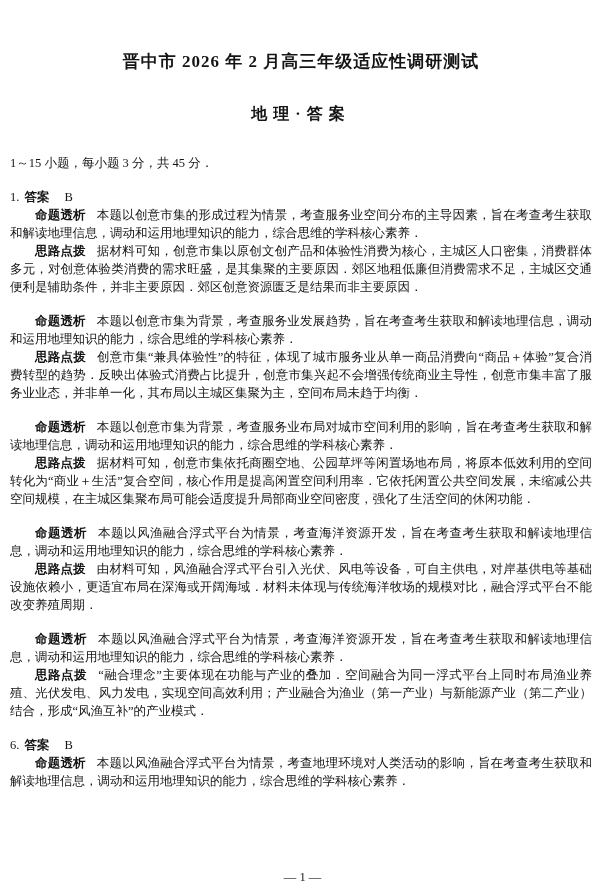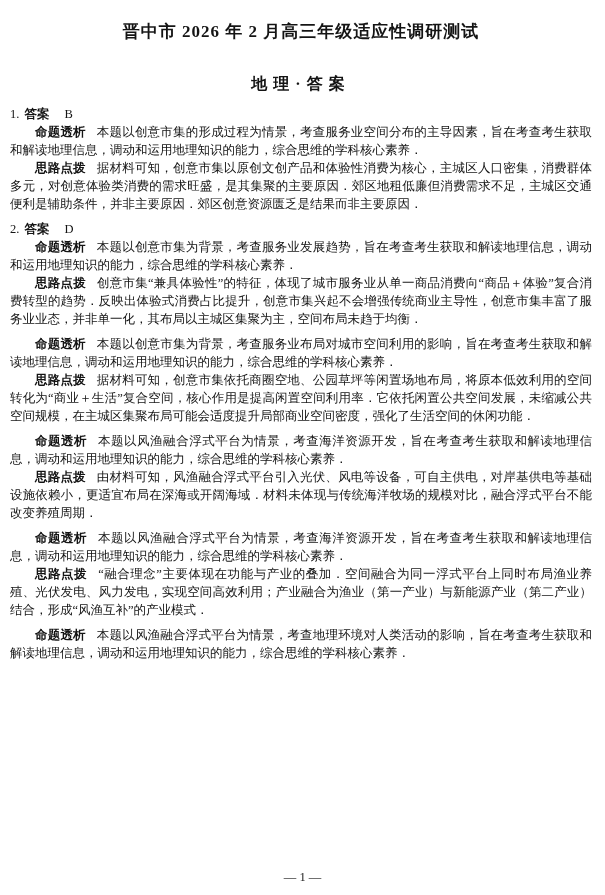--- a/index.html
+++ b/index.html
@@ -8,21 +8,21 @@
     width: 605px;
     height: 895px;
     position: relative;
     overflow: hidden;
     font-family: "Liberation Serif", "DejaVu Serif", serif;
     color: #141414;
   }
   .page {
     width: 100%;
     height: 100%;
-    padding: 20px 13px 0 10px;
+    padding: 50px 13px 0 10px;
     position: relative;
     font-family: Liberation Serif, serif;
   }
   .doc-title {
     text-align: center;
     font-size: 17px;
     font-weight: 700;
     letter-spacing: 1px;
     line-height: 24px;
   }
@@ -32,21 +32,21 @@
     font-weight: 700;
     letter-spacing: 6px;
     margin-top: 26px;
     line-height: 28px;
   }
   .intro {
     margin-top: 26px;
     font-size: 12.5px;
     line-height: 18px;
   }
-  .item { margin-top: 7px; }
+  .item { margin-top: 16px; }
   .answer-line, .para {
     font-size: 12.5px;
     line-height: 18px;
     text-align: justify;
   }
   .para { text-indent: 2em; }
   .label { font-weight: 700; margin-right: 11px; }
   .num { margin-right: 5px; }
   .answer-label { font-weight: 700; margin-right: 15px; }
   .answer-value { letter-spacing: 0.5px; }
@@ -60,47 +60,48 @@
     color: #222;
   }
 </style>
 </head>
 <body>
 
 <div class="page">
 
   <h1 class="doc-title">晋中市 2026 年 2 月高三年级适应性调研测试</h1>
   <h2 class="doc-subtitle">地理·答案</h2>
+  <p class="intro">1～15 小题，每小题 3 分，共 45 分．</p>
 
   <section class="item">
     <p class="answer-line"><span class="num">1.</span><span class="answer-label">答案</span><span class="answer-value">B</span></p>
     <p class="para"><span class="label">命题透析</span><span>本题以创意市集的形成过程为情景，考查服务业空间分布的主导因素，旨在考查考生获取和解读地理信息，调动和运用地理知识的能力，综合思维的学科核心素养．</span></p>
     <p class="para"><span class="label">思路点拨</span><span>据材料可知，创意市集以原创文创产品和体验性消费为核心，主城区人口密集，消费群体多元，对创意体验类消费的需求旺盛，是其集聚的主要原因．郊区地租低廉但消费需求不足，主城区交通便利是辅助条件，并非主要原因．郊区创意资源匮乏是结果而非主要原因．</span></p>
   </section>
 
   <section class="item">
-    <p class="answer-line"><span class="num">2.</span><span class="answer-label">答案</span><span class="answer-value">D</span></p>
     <p class="para"><span class="label">命题透析</span><span>本题以创意市集为背景，考查服务业发展趋势，旨在考查考生获取和解读地理信息，调动和运用地理知识的能力，综合思维的学科核心素养．</span></p>
     <p class="para"><span class="label">思路点拨</span><span>创意市集“兼具体验性”的特征，体现了城市服务业从单一商品消费向“商品＋体验”复合消费转型的趋势．反映出体验式消费占比提升，创意市集兴起不会增强传统商业主导性，创意市集丰富了服务业业态，并非单一化，其布局以主城区集聚为主，空间布局未趋于均衡．</span></p>
   </section>
 
   <section class="item">
     <p class="para"><span class="label">命题透析</span><span>本题以创意市集为背景，考查服务业布局对城市空间利用的影响，旨在考查考生获取和解读地理信息，调动和运用地理知识的能力，综合思维的学科核心素养．</span></p>
     <p class="para"><span class="label">思路点拨</span><span>据材料可知，创意市集依托商圈空地、公园草坪等闲置场地布局，将原本低效利用的空间转化为“商业＋生活”复合空间，核心作用是提高闲置空间利用率．它依托闲置公共空间发展，未缩减公共空间规模，在主城区集聚布局可能会适度提升局部商业空间密度，强化了生活空间的休闲功能．</span></p>
   </section>
 
   <section class="item">
     <p class="para"><span class="label">命题透析</span><span>本题以风渔融合浮式平台为情景，考查海洋资源开发，旨在考查考生获取和解读地理信息，调动和运用地理知识的能力，综合思维的学科核心素养．</span></p>
     <p class="para"><span class="label">思路点拨</span><span>由材料可知，风渔融合浮式平台引入光伏、风电等设备，可自主供电，对岸基供电等基础设施依赖小，更适宜布局在深海或开阔海域．材料未体现与传统海洋牧场的规模对比，融合浮式平台不能改变养殖周期．</span></p>
   </section>
 
   <section class="item">
     <p class="para"><span class="label">命题透析</span><span>本题以风渔融合浮式平台为情景，考查海洋资源开发，旨在考查考生获取和解读地理信息，调动和运用地理知识的能力，综合思维的学科核心素养．</span></p>
     <p class="para"><span class="label">思路点拨</span><span>“融合理念”主要体现在功能与产业的叠加．空间融合为同一浮式平台上同时布局渔业养殖、光伏发电、风力发电，实现空间高效利用；产业融合为渔业（第一产业）与新能源产业（第二产业）结合，形成“风渔互补”的产业模式．</span></p>
   </section>
 
   <section class="item">
+    <p class="answer-line"><span class="num">6.</span><span class="answer-label">答案</span><span class="answer-value">B</span></p>
     <p class="para"><span class="label">命题透析</span><span>本题以风渔融合浮式平台为情景，考查地理环境对人类活动的影响，旨在考查考生获取和解读地理信息，调动和运用地理知识的能力，综合思维的学科核心素养．</span></p>
   </section>
 
   <div class="page-number">— 1 —</div>
 
 </div>
 
 </body></html>

